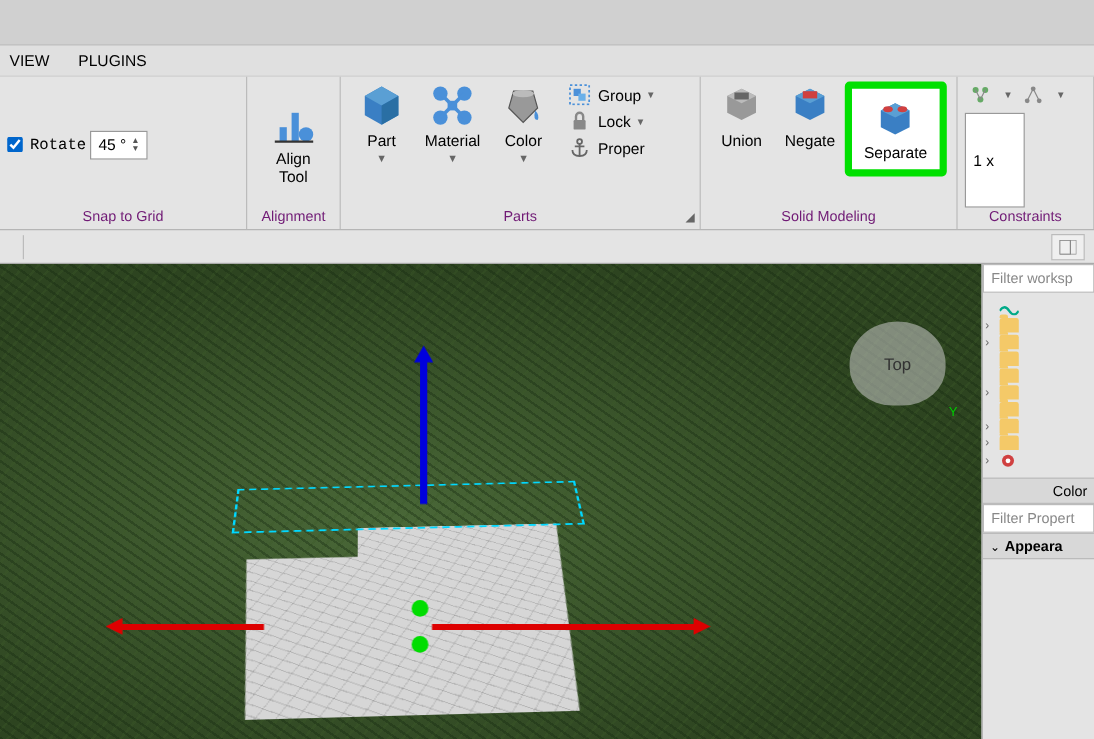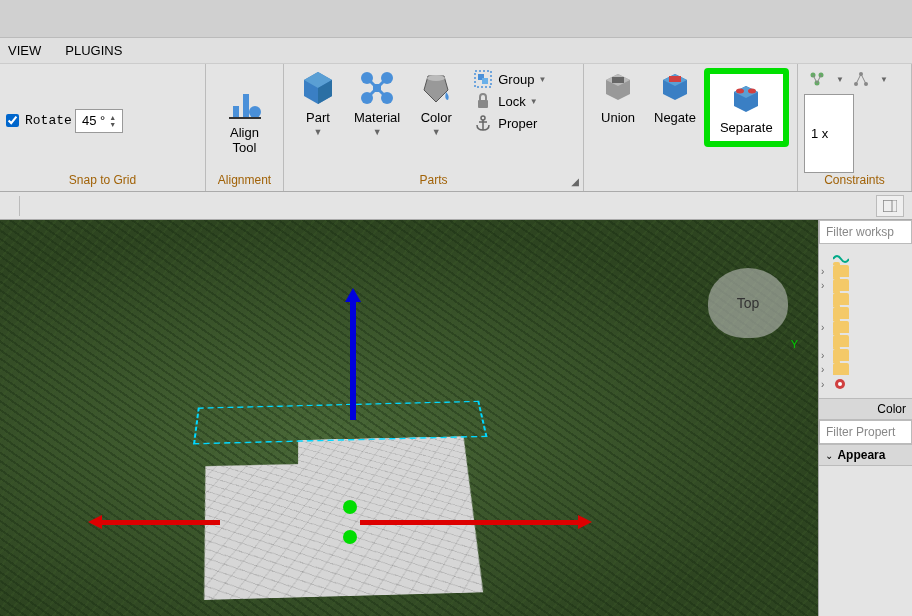--- a/index.html
+++ b/index.html
@@ -5,21 +5,21 @@
   * { box-sizing: border-box; margin: 0; padding: 0; font-family: "Segoe UI", Tahoma, sans-serif; }
   body { width: 912px; height: 616px; background: #d0d0d0; overflow: hidden; position: relative; }
   
   .titlebar { height: 38px; background: #d0d0d0; border-bottom: 1px solid #bbb; }
   
   .menubar { height: 26px; background: #e0e0e0; display: flex; align-items: center; padding: 0 8px; font-size: 13px; border-bottom: 1px solid #ccc; }
   .menubar span { margin-right: 24px; cursor: pointer; }
   
   .ribbon { height: 128px; background: #e4e4e4; display: flex; border-bottom: 1px solid #aaa; }
   .ribbon-group { border-right: 1px solid #bbb; display: flex; flex-direction: column; justify-content: space-between; padding: 4px 6px 2px 6px; }
-  .ribbon-group-label { font-size: 12px; text-align: center; color: #a16207; padding-bottom: 2px; }
+  .ribbon-group-label { font-size: 12px; text-align: center; color: #701a75; padding-bottom: 2px; }
   .ribbon-items { display: flex; align-items: flex-start; flex: 1; }
   
   .snap-group { width: 206px; }
   .snap-row { display: flex; align-items: center; margin: 4px 0; }
   .snap-row input[type=checkbox] { margin-right: 6px; }
   .snap-label { font-size: 13px; width: 50px; font-family: Liberation Mono, monospace; }
   .snap-input { flex: 1; background: #fff; border: 1px solid #999; padding: 2px 6px; font-size: 13px; display: flex; justify-content: space-between; align-items: center; height: 24px; }
   .spinner { display: flex; flex-direction: column; font-size: 7px; line-height: 7px; color: #555; margin-left: 4px; }
   
   .vbtn { display: flex; flex-direction: column; align-items: center; padding: 2px 8px; font-size: 13px; cursor: pointer; min-width: 56px; }
@@ -227,20 +227,21 @@
                 <polygon points="18,6 30,12 30,26 18,32 6,26 6,12" fill="#3a7fc4"></polygon>
                 <polygon points="18,6 30,12 18,18 6,12" fill="#5a9fd4"></polygon>
                 <ellipse cx="12" cy="11" rx="4" ry="2.5" fill="#d04040"></ellipse>
                 <ellipse cx="24" cy="11" rx="4" ry="2.5" fill="#d04040"></ellipse>
               </svg>
           </div>
           <span>Separate</span>
         </div>
       </div>
     </div>
+    <div class="ribbon-group-label">Solid Modeling</div>
   </div>
 
   <div class="ribbon-group" style="flex:1;">
     <div class="ribbon-items" style="flex-direction:column;">
       <div style="display:flex;">
         <div class="mini-row">
           <span class="mini-icon">
               <svg viewBox="0 0 18 18">
                 <circle cx="5" cy="5" r="2.5" fill="#6a6"></circle>
                 <circle cx="13" cy="5" r="2.5" fill="#6a6"></circle>

